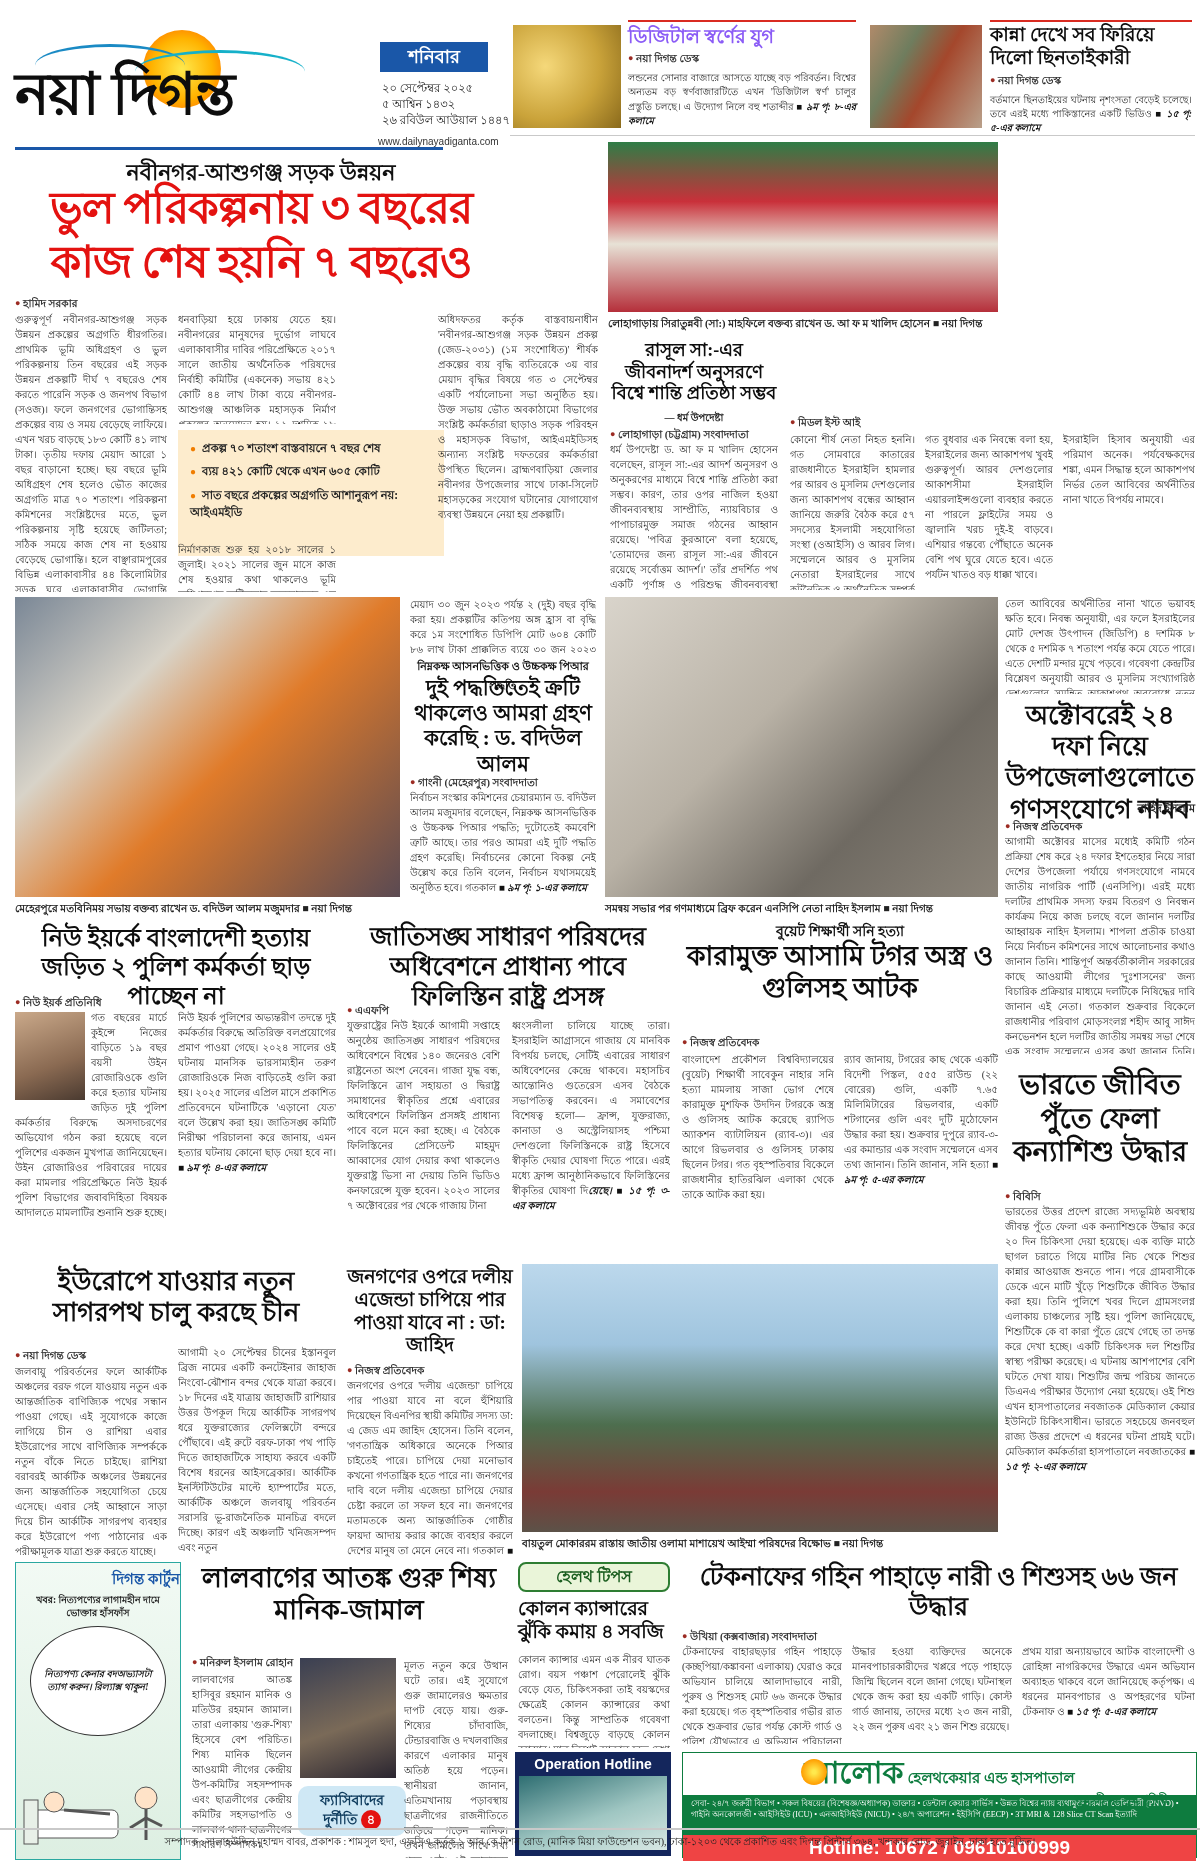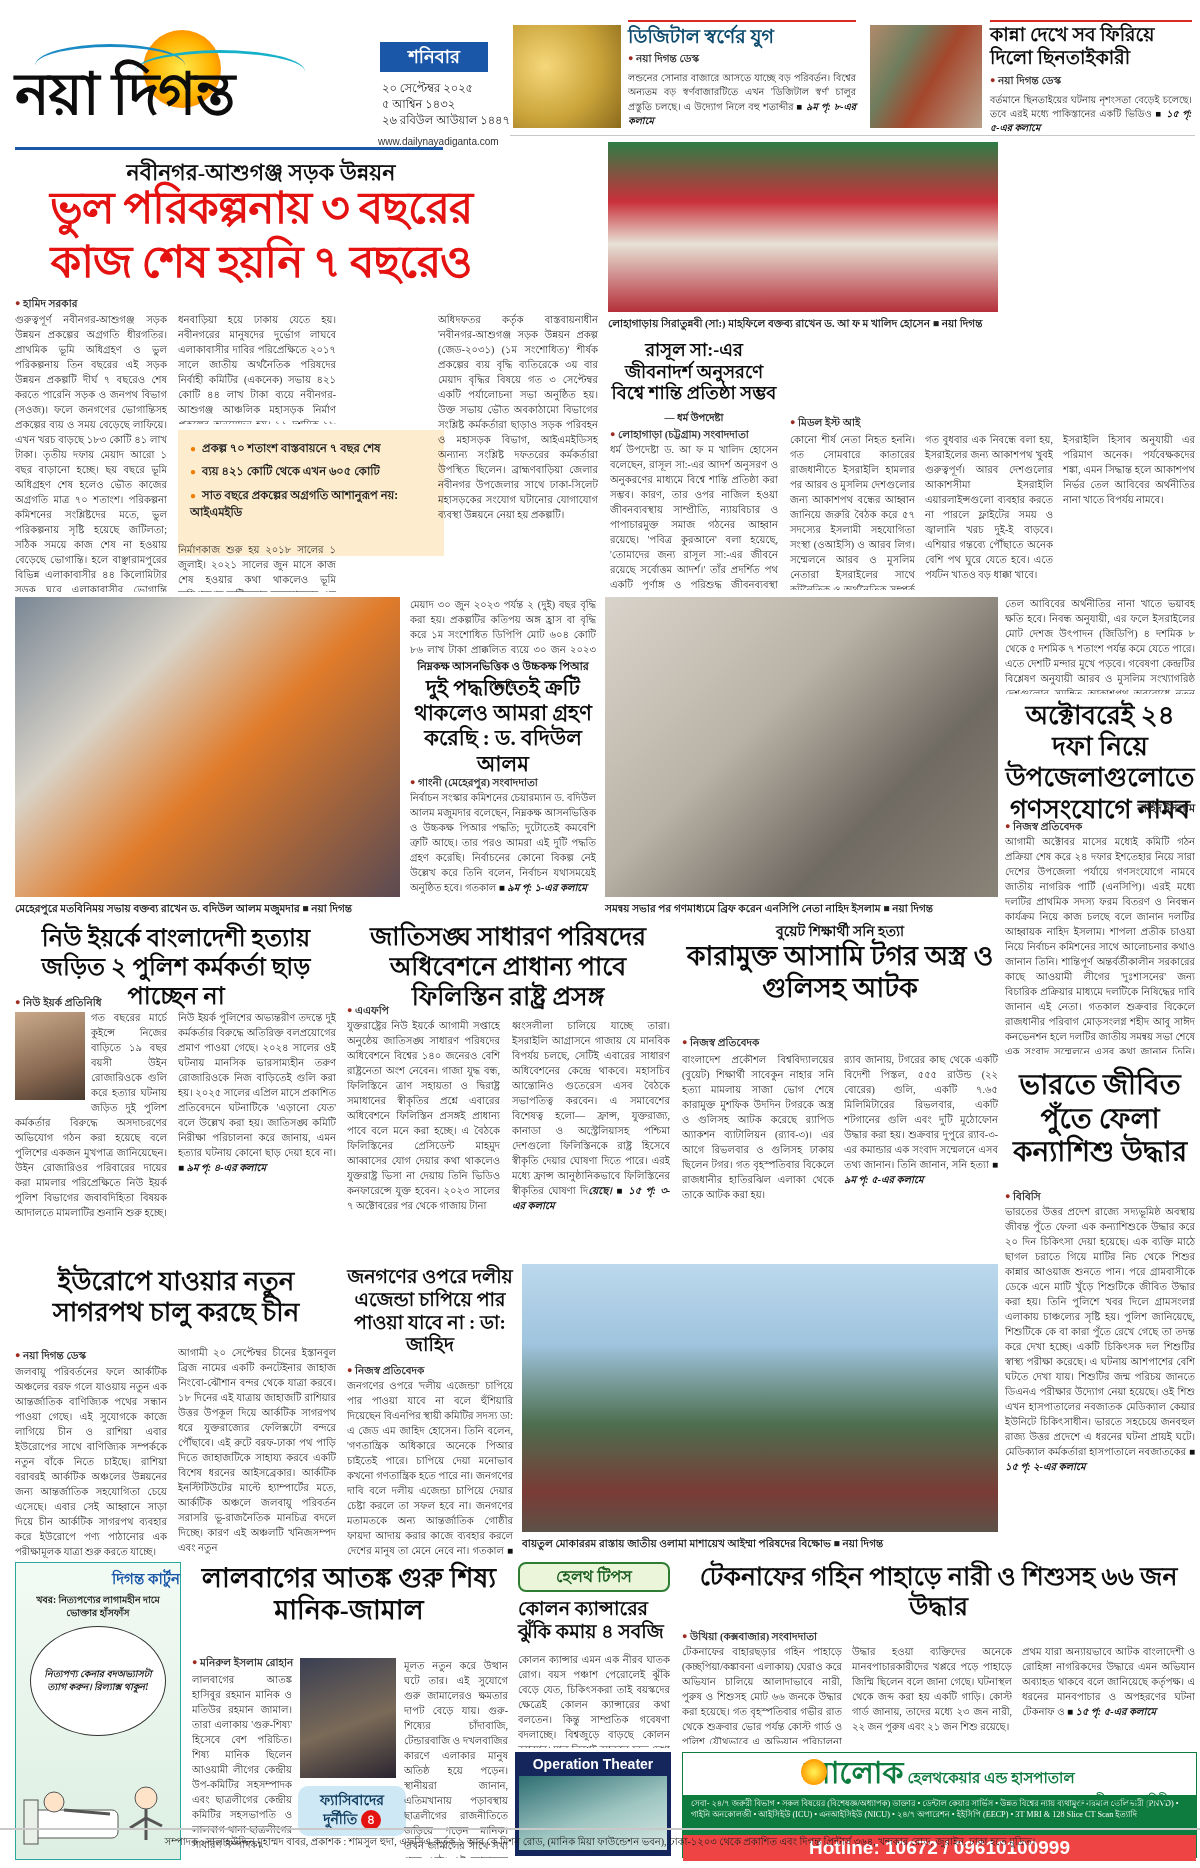--- a/index.html
+++ b/index.html
@@ -17,21 +17,21 @@
   .ph-portrait2{background:linear-gradient(160deg,#3a3f52 0%,#7a6a58 55%,#2a2530 100%);}
   .ph-ot{background:linear-gradient(160deg,#2e6e72 0%,#9fc6c2 55%,#d8e8e4 100%);}
   .sunspot{position:absolute;border-radius:50%;background:radial-gradient(circle,#ffe94d 0%,#ffb300 55%,#ff7a00 85%,rgba(255,122,0,0) 100%);}
   .logo-text{font-weight:bold;color:#0d0d0d;letter-spacing:-1px;}
   .daybox{background:#1a57a8;color:#fff;text-align:center;font-weight:bold;font-size:18px;line-height:30px;}
   .datelines{font-size:11.5px;line-height:1.4;color:#222;}
   .website{font-size:10px;color:#333;font-family:"Liberation Sans",sans-serif;}
   .bluerule{background:#1a57a8;height:3px;}
   .greyrule{background:#c9c9c9;height:1px;}
   .redtop{border-top:2px solid #d92b21;}
-  .brief-h{font-weight:bold;font-size:19px;line-height:1.15;color:#0c4a6e;}
+  .brief-h{font-weight:bold;font-size:19px;line-height:1.15;color:#8b5cf6;}
   .brief-h2{font-weight:bold;font-size:19px;line-height:1.2;color:#0d0d0d;}
   .byline{font-size:10.5px;font-weight:bold;color:#333;margin:3px 0;}
   .byline .dot{color:#9c2b23;font-size:9px;vertical-align:1px;}
   .body-txt{font-size:10px;line-height:1.5;text-align:justify;color:#2b2b2b;}
   .jump{font-weight:bold;font-style:italic;color:#111;}
   .kicker{font-weight:bold;text-align:center;color:#111;}
   .lead-h{color:#e41210;font-weight:bold;font-size:44px;line-height:1.22;text-align:center;letter-spacing:-1px;}
   .factbox{background:#fdeccd;padding:10px 12px;font-size:11.5px;font-weight:bold;line-height:1.5;color:#222;}
   .factbox .fb{display:block;margin-bottom:6px;}
   .factbox .fdot{color:#f07d00;margin-right:6px;font-size:10px;}
@@ -194,21 +194,21 @@
   <div class="abs badge-fd" style="left:298px;top:1786px;width:100px;">
     <span>ফ্যাসিবাদের দুর্নীতি</span> <span class="num">৪</span>
   </div>
   <div class="abs body-txt" style="left:404px;top:1658px;width:104px;height:200px;overflow:hidden;"><span>মূলত নতুন করে উত্থান ঘটে তার। এই সুযোগে গুরু জামালেরও ক্ষমতার দাপট বেড়ে যায়। গুরু-শিষ্যের চাঁদাবাজি, টেন্ডারবাজি ও দখলবাজির কারণে এলাকার মানুষ অতিষ্ঠ হয়ে পড়েন। স্থানীয়রা জানান, এতিমখানায় পড়াবস্থায় ছাত্রলীগের রাজনীতিতে জড়িয়ে পড়েন মানিক। তখন জামালের সাথে সখ্য গড়ে ওঠে। ওই জামালের হাত ধরেই মানিক ২৬ নম্বর ওয়ার্ডের কাউন্সিলর হন। এরপর থেকেই লালবাগে দখলবাণিজ্য, চাঁদাবাজিসহ নানা অপকর্মে নিজস্ব ক্যাডারবাহিনী। এসব</span> </div>
 
   <div class="abs health-badge" style="left:518px;top:1562px;width:148px;height:26px;">হেলথ টিপস</div>
   <div class="abs sec-h" style="left:518px;top:1598px;width:152px;font-size:19px;text-align:left;">কোলন ক্যান্সারের ঝুঁকি কমায় ৪ সবজি</div>
   <div class="abs body-txt" style="left:518px;top:1652px;width:152px;height:96px;overflow:hidden;"><span>কোলন ক্যান্সার এমন এক নীরব ঘাতক রোগ। বয়স পঞ্চাশ পেরোলেই ঝুঁকি বেড়ে যেত, চিকিৎসকরা তাই বয়স্কদের ক্ষেত্রেই কোলন ক্যান্সারের কথা বলতেন। কিন্তু সাম্প্রতিক গবেষণা বদলাচ্ছে। বিশ্বজুড়ে বাড়ছে কোলন ক্যান্সার। মাত্র ত্রিশেই আক্রান্ত হতে দেখা দিতেই অনেক তরুণ-তরুণী আক্রান্ত হচ্ছেন!</span>  </div>
 
   <div class="abs ot-ad" style="left:515px;top:1752px;width:156px;height:104px;">
-    <div class="ot-label">Operation Theater</div>
+    <div class="ot-label">Operation Hotline</div>
     <div class="photo ph-ot" style="width:148px;height:74px;margin:0 auto;"></div>
   </div>
 
   <div class="abs sec-h" style="left:682px;top:1562px;width:513px;font-size:25px;">টেকনাফের গহিন পাহাড়ে নারী ও শিশুসহ ৬৬ জন উদ্ধার</div>
   <div class="abs byline" style="left:682px;top:1626px;"><span class="dot">●</span> <span>উখিয়া (কক্সবাজার) সংবাদদাতা</span></div>
   <div class="abs body-txt" style="left:682px;top:1644px;width:160px;height:100px;overflow:hidden;">টেকনাফের বাহারছড়ার গহিন পাহাড়ে (কচ্ছপিয়া/কঙ্কাবনা এলাকায়) ঘেরাও করে অভিযান চালিয়ে আলাদাভাবে নারী, পুরুষ ও শিশুসহ মোট ৬৬ জনকে উদ্ধার করা হয়েছে। গত বৃহস্পতিবার গভীর রাত থেকে শুক্রবার ভোর পর্যন্ত কোস্ট গার্ড ও পুলিশ যৌথভাবে এ অভিযান পরিচালনা করে।</div>
   <div class="abs body-txt" style="left:852px;top:1644px;width:160px;height:100px;overflow:hidden;">উদ্ধার হওয়া ব্যক্তিদের অনেকে মানবপাচারকারীদের খপ্পরে পড়ে পাহাড়ে জিম্মি ছিলেন বলে জানা গেছে। ঘটনাস্থল থেকে জব্দ করা হয় একটি গাড়ি। কোস্ট গার্ড জানায়, তাদের মধ্যে ২৩ জন নারী, ২২ জন পুরুষ এবং ২১ জন শিশু রয়েছে।</div>
   <div class="abs body-txt" style="left:1022px;top:1644px;width:173px;height:100px;overflow:hidden;"><span>প্রথম যারা অন্যায়ভাবে আটক বাংলাদেশী ও রোহিঙ্গা নাগরিকদের উদ্ধারে এমন অভিযান অব্যাহত থাকবে বলে জানিয়েছে কর্তৃপক্ষ। এ ধরনের মানবপাচার ও অপহরণের ঘটনা টেকনাফ ও</span> <span class="jump">■ ১৫ পৃ: ৫-এর কলামে</span></div>
 
   <div class="abs alok" style="left:682px;top:1752px;width:513px;height:104px;">

